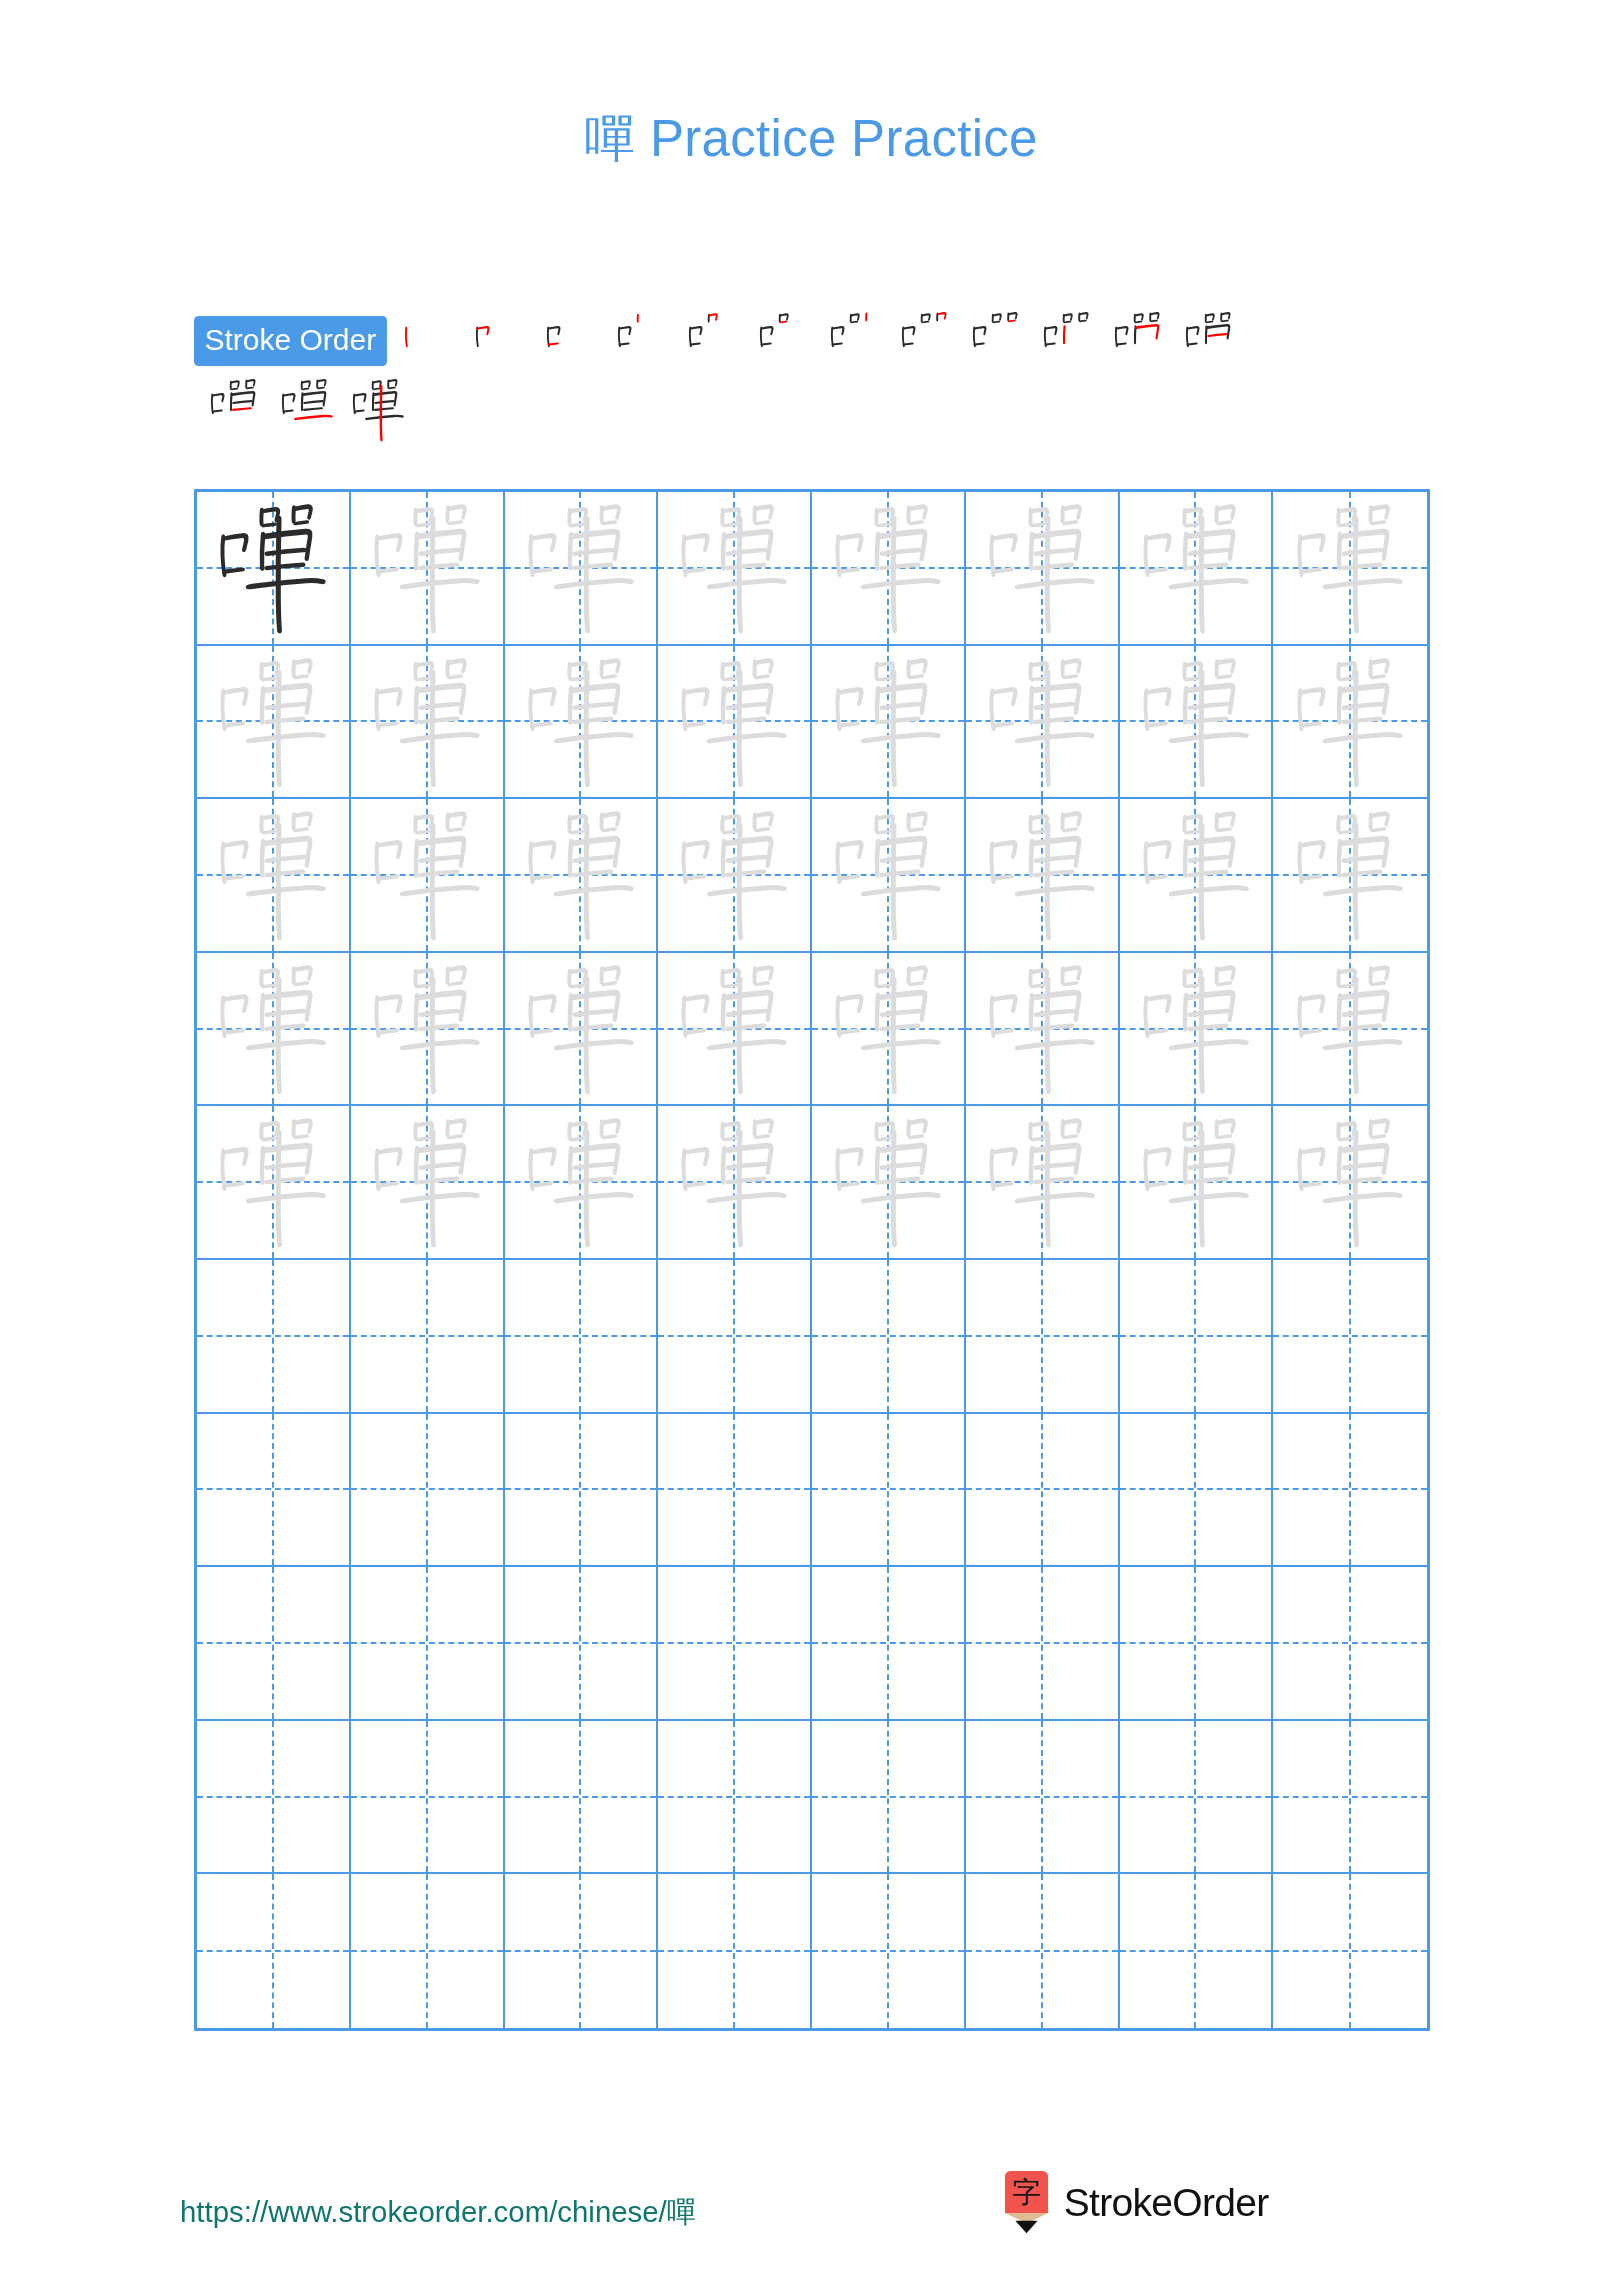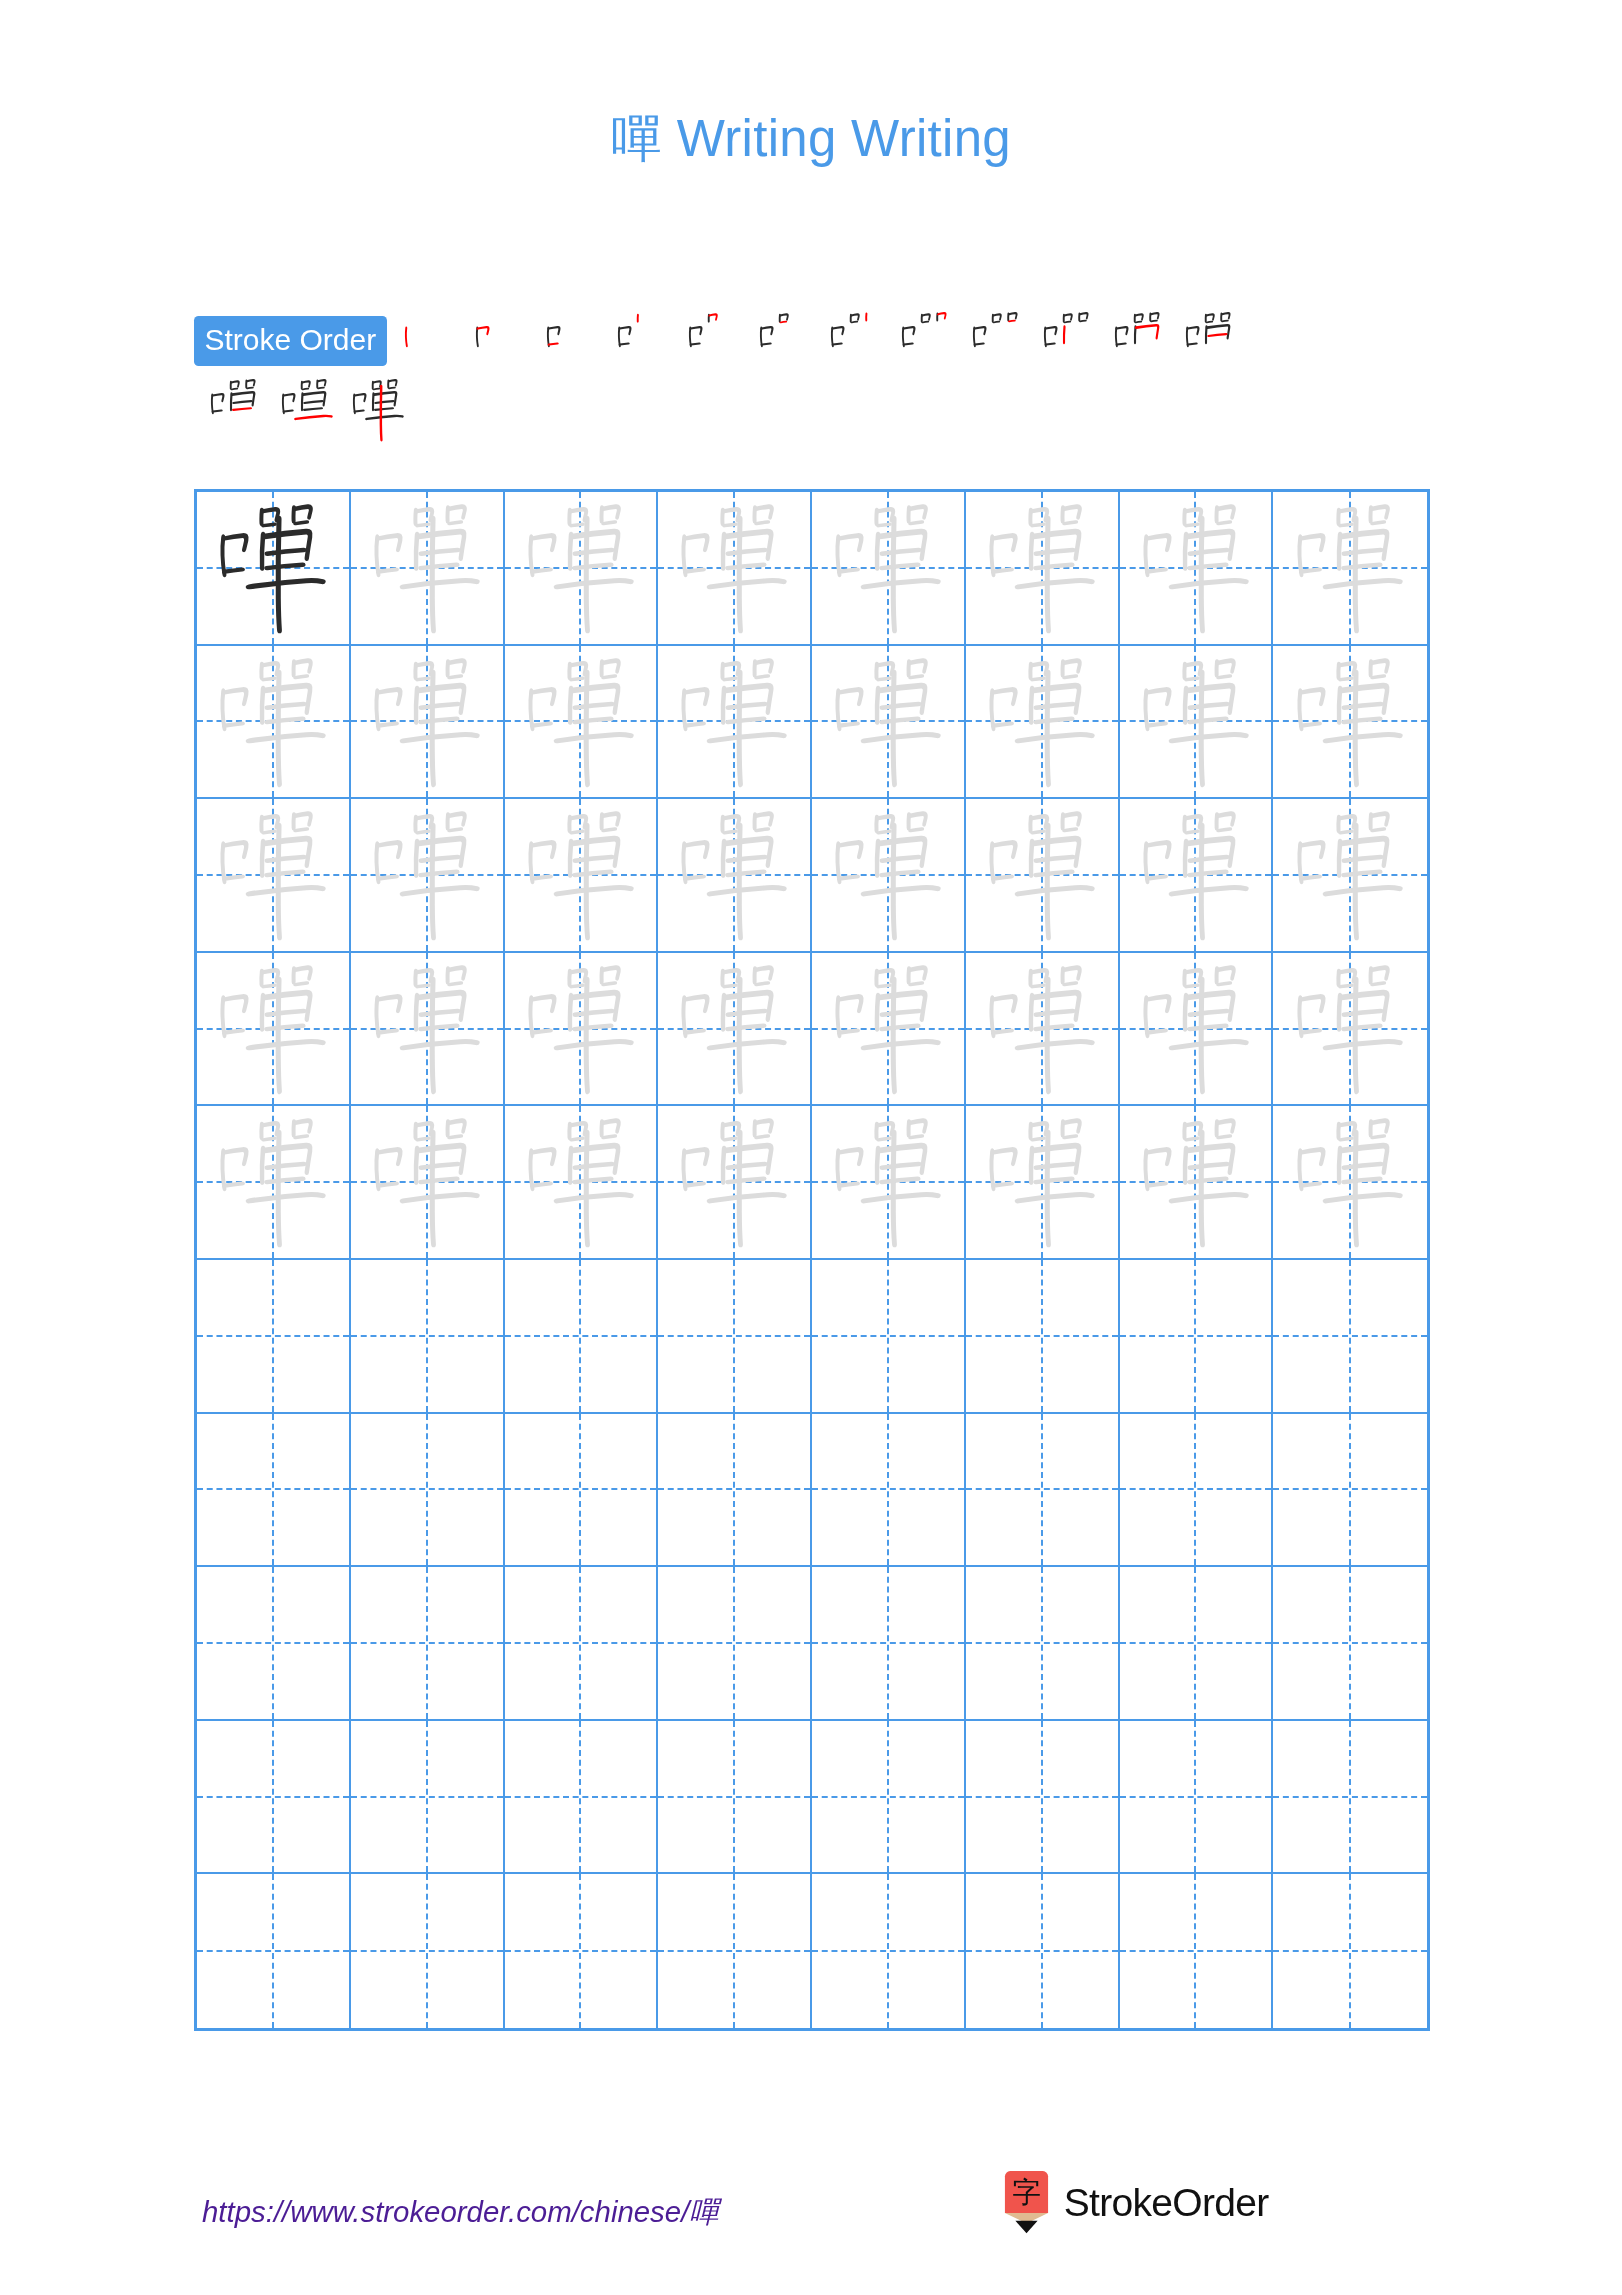--- a/index.html
+++ b/index.html
@@ -125,26 +125,25 @@
     width: 100%;
     height: 100%;
     display: block;
   }
   .glyph.solid path { fill: #2b2b2b; }
   .glyph.trace  path { fill: #dcdcdc; }
 
   
   .footer-url {
     position: absolute;
-    left: 202px;
+    left: 180px;
     top: 2193px;
     font-size: 29.4px;
-    color: #4c1d95;
+    color: #0f766e;
     white-space: nowrap;
-    font-style: italic;
   }
   .footer-logo {
     position: absolute;
     left: 1001px;
     top: 2171px;
     display: flex;
     align-items: center;
     gap: 11.8px;
   }
   .logo-mark {
@@ -158,21 +157,21 @@
     font-weight: normal;
     color: #111111;
     letter-spacing: -0.7px;
     white-space: nowrap;
   }
 </style>
 </head>
 <body>
 
 <div class="page-title">
-  <span class="han">嘽</span><span> Writing Writing</span>
+  <span class="han">嘽</span><span> Practice Practice</span>
 </div>
 
 <div class="stroke-order-section">
   <div class="so-row">
     <span class="so-badge">Stroke Order</span>
     <div class="so-step" id="so-1">
         <svg viewBox="60 120 760 780" preserveAspectRatio="xMidYMid meet">
           <path d="M196 362 q-6 52 -4 104 q2 52 10 96 q3 18 -8 20 q-11 1 -14 -18 q-8 -50 -10 -104 q-2 -54 4 -102 q2 -16 12 -14 q11 2 10 18 z" fill="#ff0000"></path>
         </svg>
       </div>

